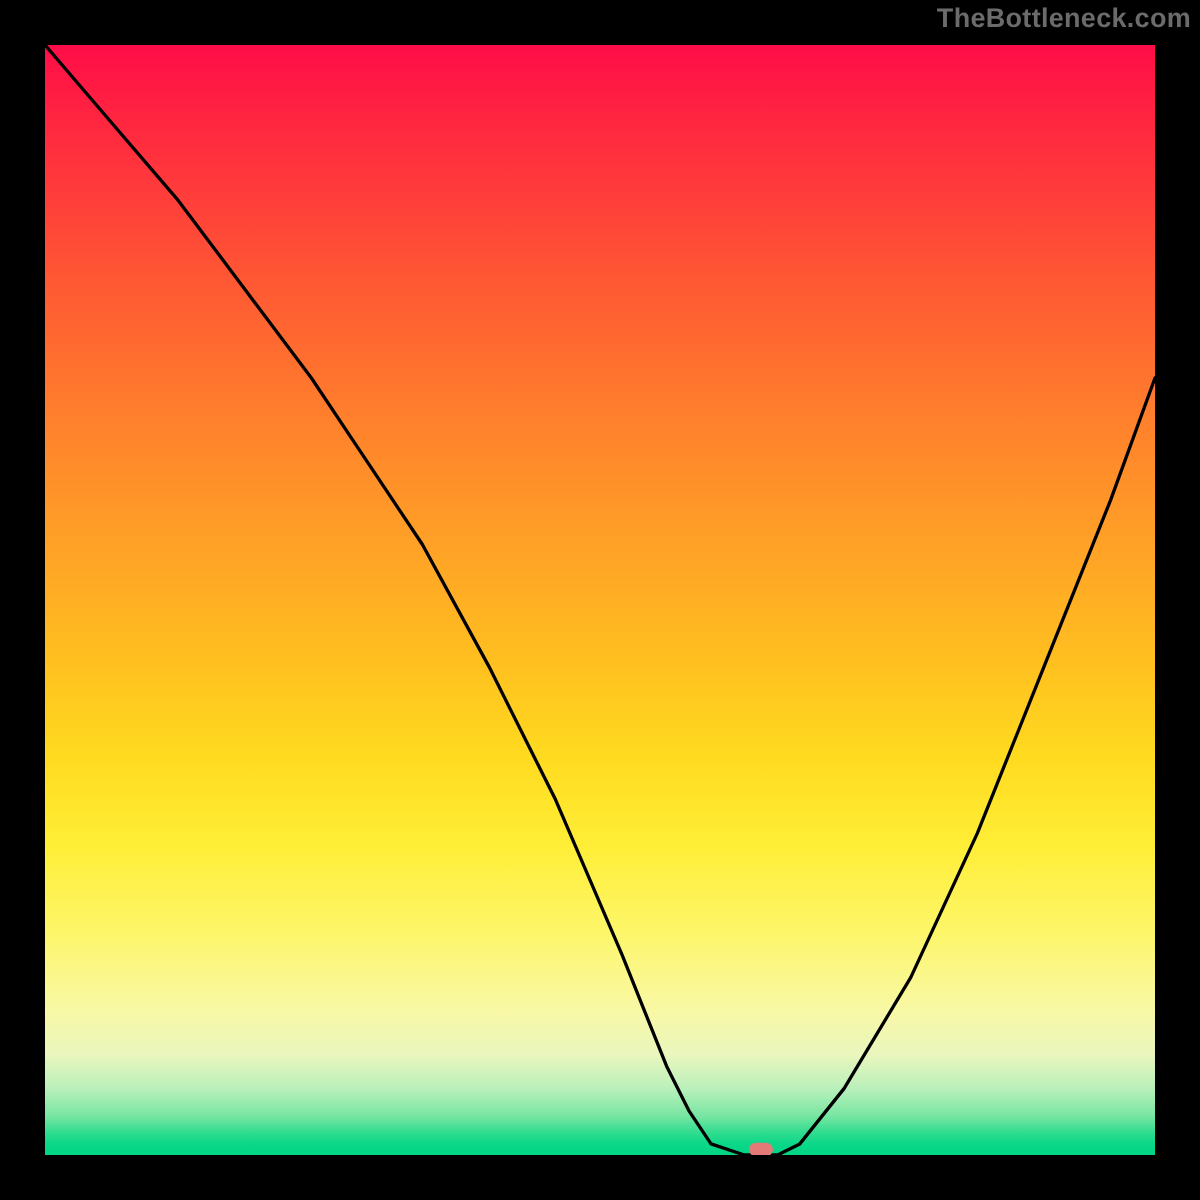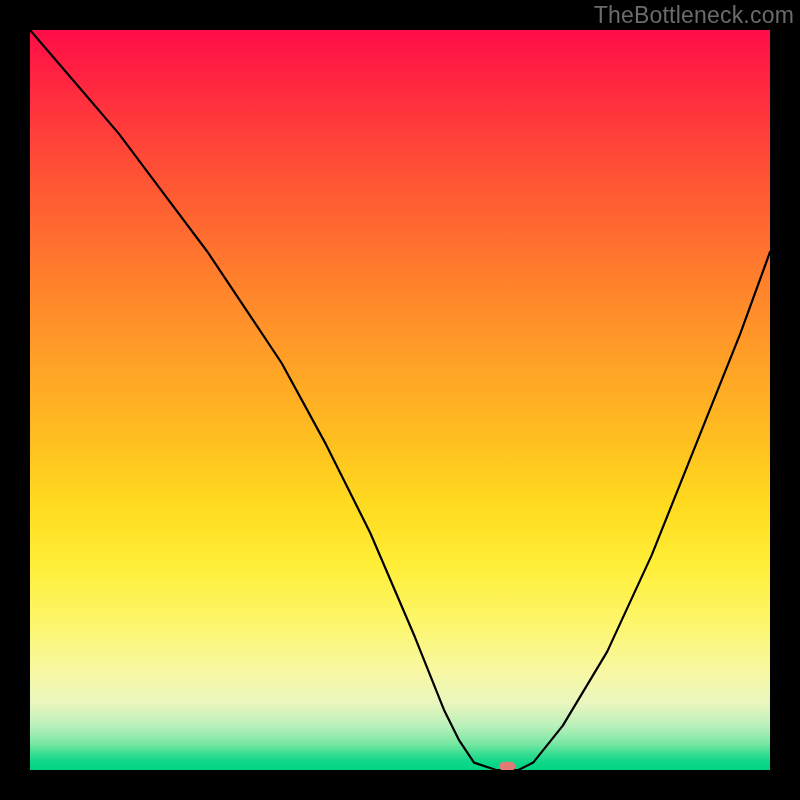--- a/index.html
+++ b/index.html
@@ -15,22 +15,22 @@
     position: relative;
     width: 800px;
     height: 800px;
     background: #000;
   }
   .watermark {
     position: absolute;
     top: 2px;
     right: 6px;
     color: #6b6b6b;
-    font-size: 23px;
-    font-weight: 400;
+    font-size: 18px;
+    font-weight: 700;
     letter-spacing: 0.2px;
     z-index: 50;
     user-select: none;
   }
   .plot {
     position: absolute;
     left: 30px;
     top: 30px;
     width: 740px;
     height: 740px;

